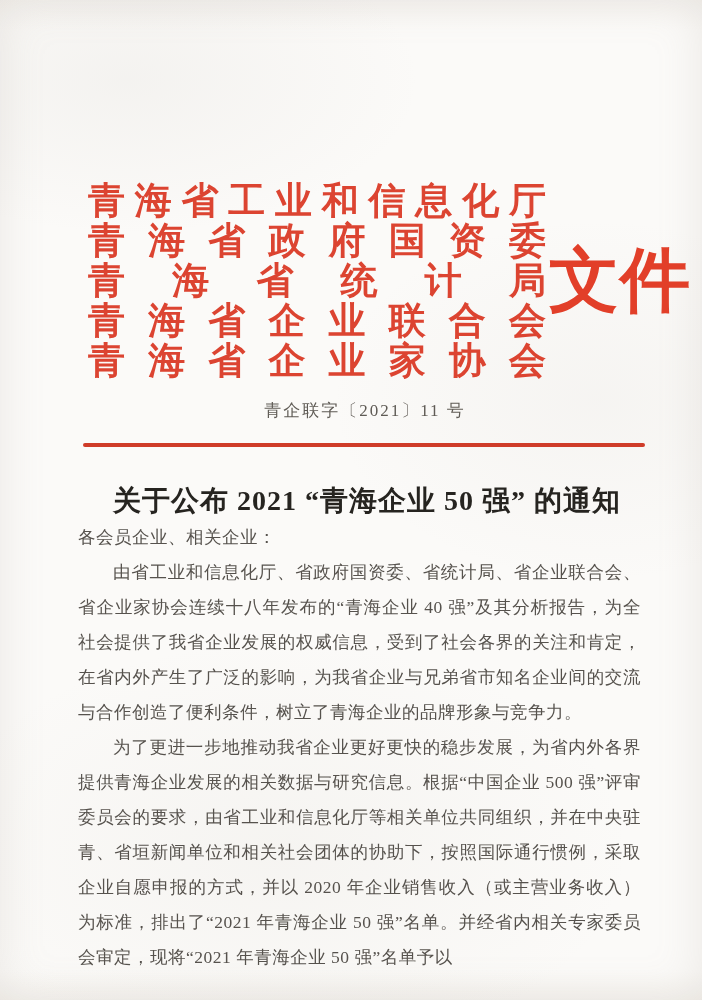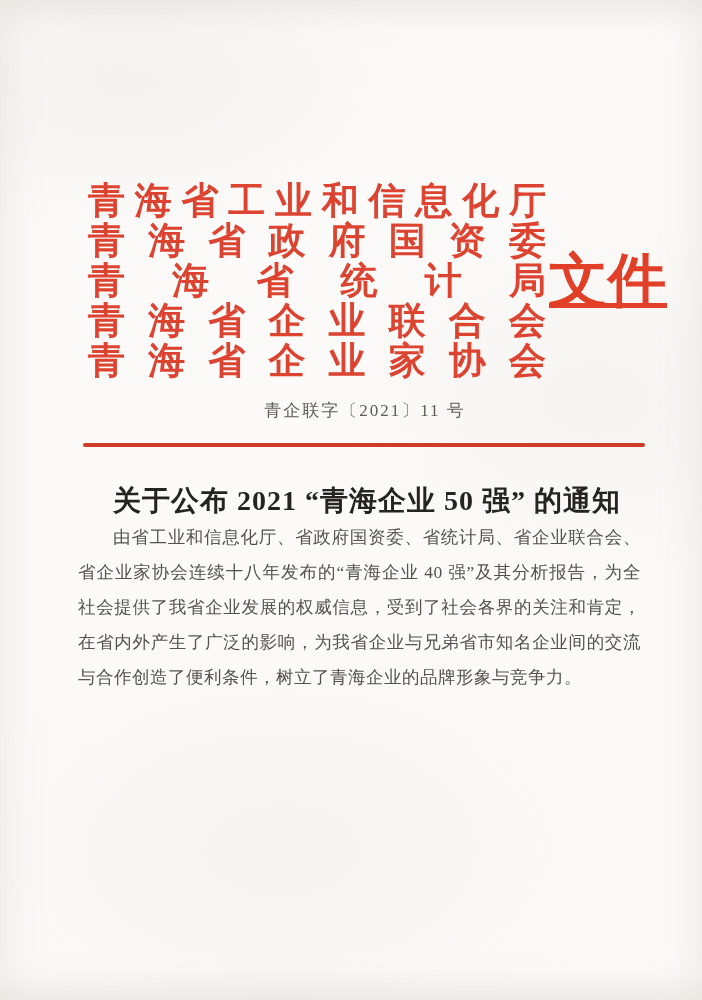--- a/index.html
+++ b/index.html
@@ -44,28 +44,27 @@
   .org-line {
     display: flex;
     justify-content: space-between;
     font-size: 37px;
     line-height: 40px;
     font-weight: bold;
     color: #dc4431;
     white-space: nowrap;
   }
   .doc-type {
-    font-size: 58px;
+    font-size: 70px;
     line-height: 60px;
     font-weight: bold;
     color: #e23f29;
     margin-left: 3px;
     letter-spacing: 1px;
     white-space: nowrap;
-    text-decoration: underline;
   }
 
   
   .doc-number {
     position: absolute;
     top: 399px;
     left: 0;
     width: 100%;
     text-align: center;
     font-size: 17px;
@@ -182,16 +181,18 @@
     <div class="doc-type">文件</div>
   </div>
 
   <div class="doc-number">青企联字〔2021〕11 号</div>
 
   <div class="red-rule"></div>
 
   <h1 class="title">关于公布 2021 “青海企业 50 强” 的通知</h1>
 
   <div class="body-text">
+    <p class="salutation">各会员企业、相关企业：</p>
     <p class="para">由省工业和信息化厅、省政府国资委、省统计局、省企业联合会、省企业家协会连续十八年发布的“青海企业 40 强”及其分析报告，为全社会提供了我省企业发展的权威信息，受到了社会各界的关注和肯定，在省内外产生了广泛的影响，为我省企业与兄弟省市知名企业间的交流与合作创造了便利条件，树立了青海企业的品牌形象与竞争力。</p>
+    <p class="para">为了更进一步地推动我省企业更好更快的稳步发展，为省内外各界提供青海企业发展的相关数据与研究信息。根据“中国企业 500 强”评审委员会的要求，由省工业和信息化厅等相关单位共同组织，并在中央驻青、省垣新闻单位和相关社会团体的协助下，按照国际通行惯例，采取企业自愿申报的方式，并以 2020 年企业销售收入（或主营业务收入）为标准，排出了“2021 年青海企业 50 强”名单。并经省内相关专家委员会审定，现将“2021 年青海企业 50 强”名单予以</p>
   </div>
 
 </div>
 
 </body></html>

